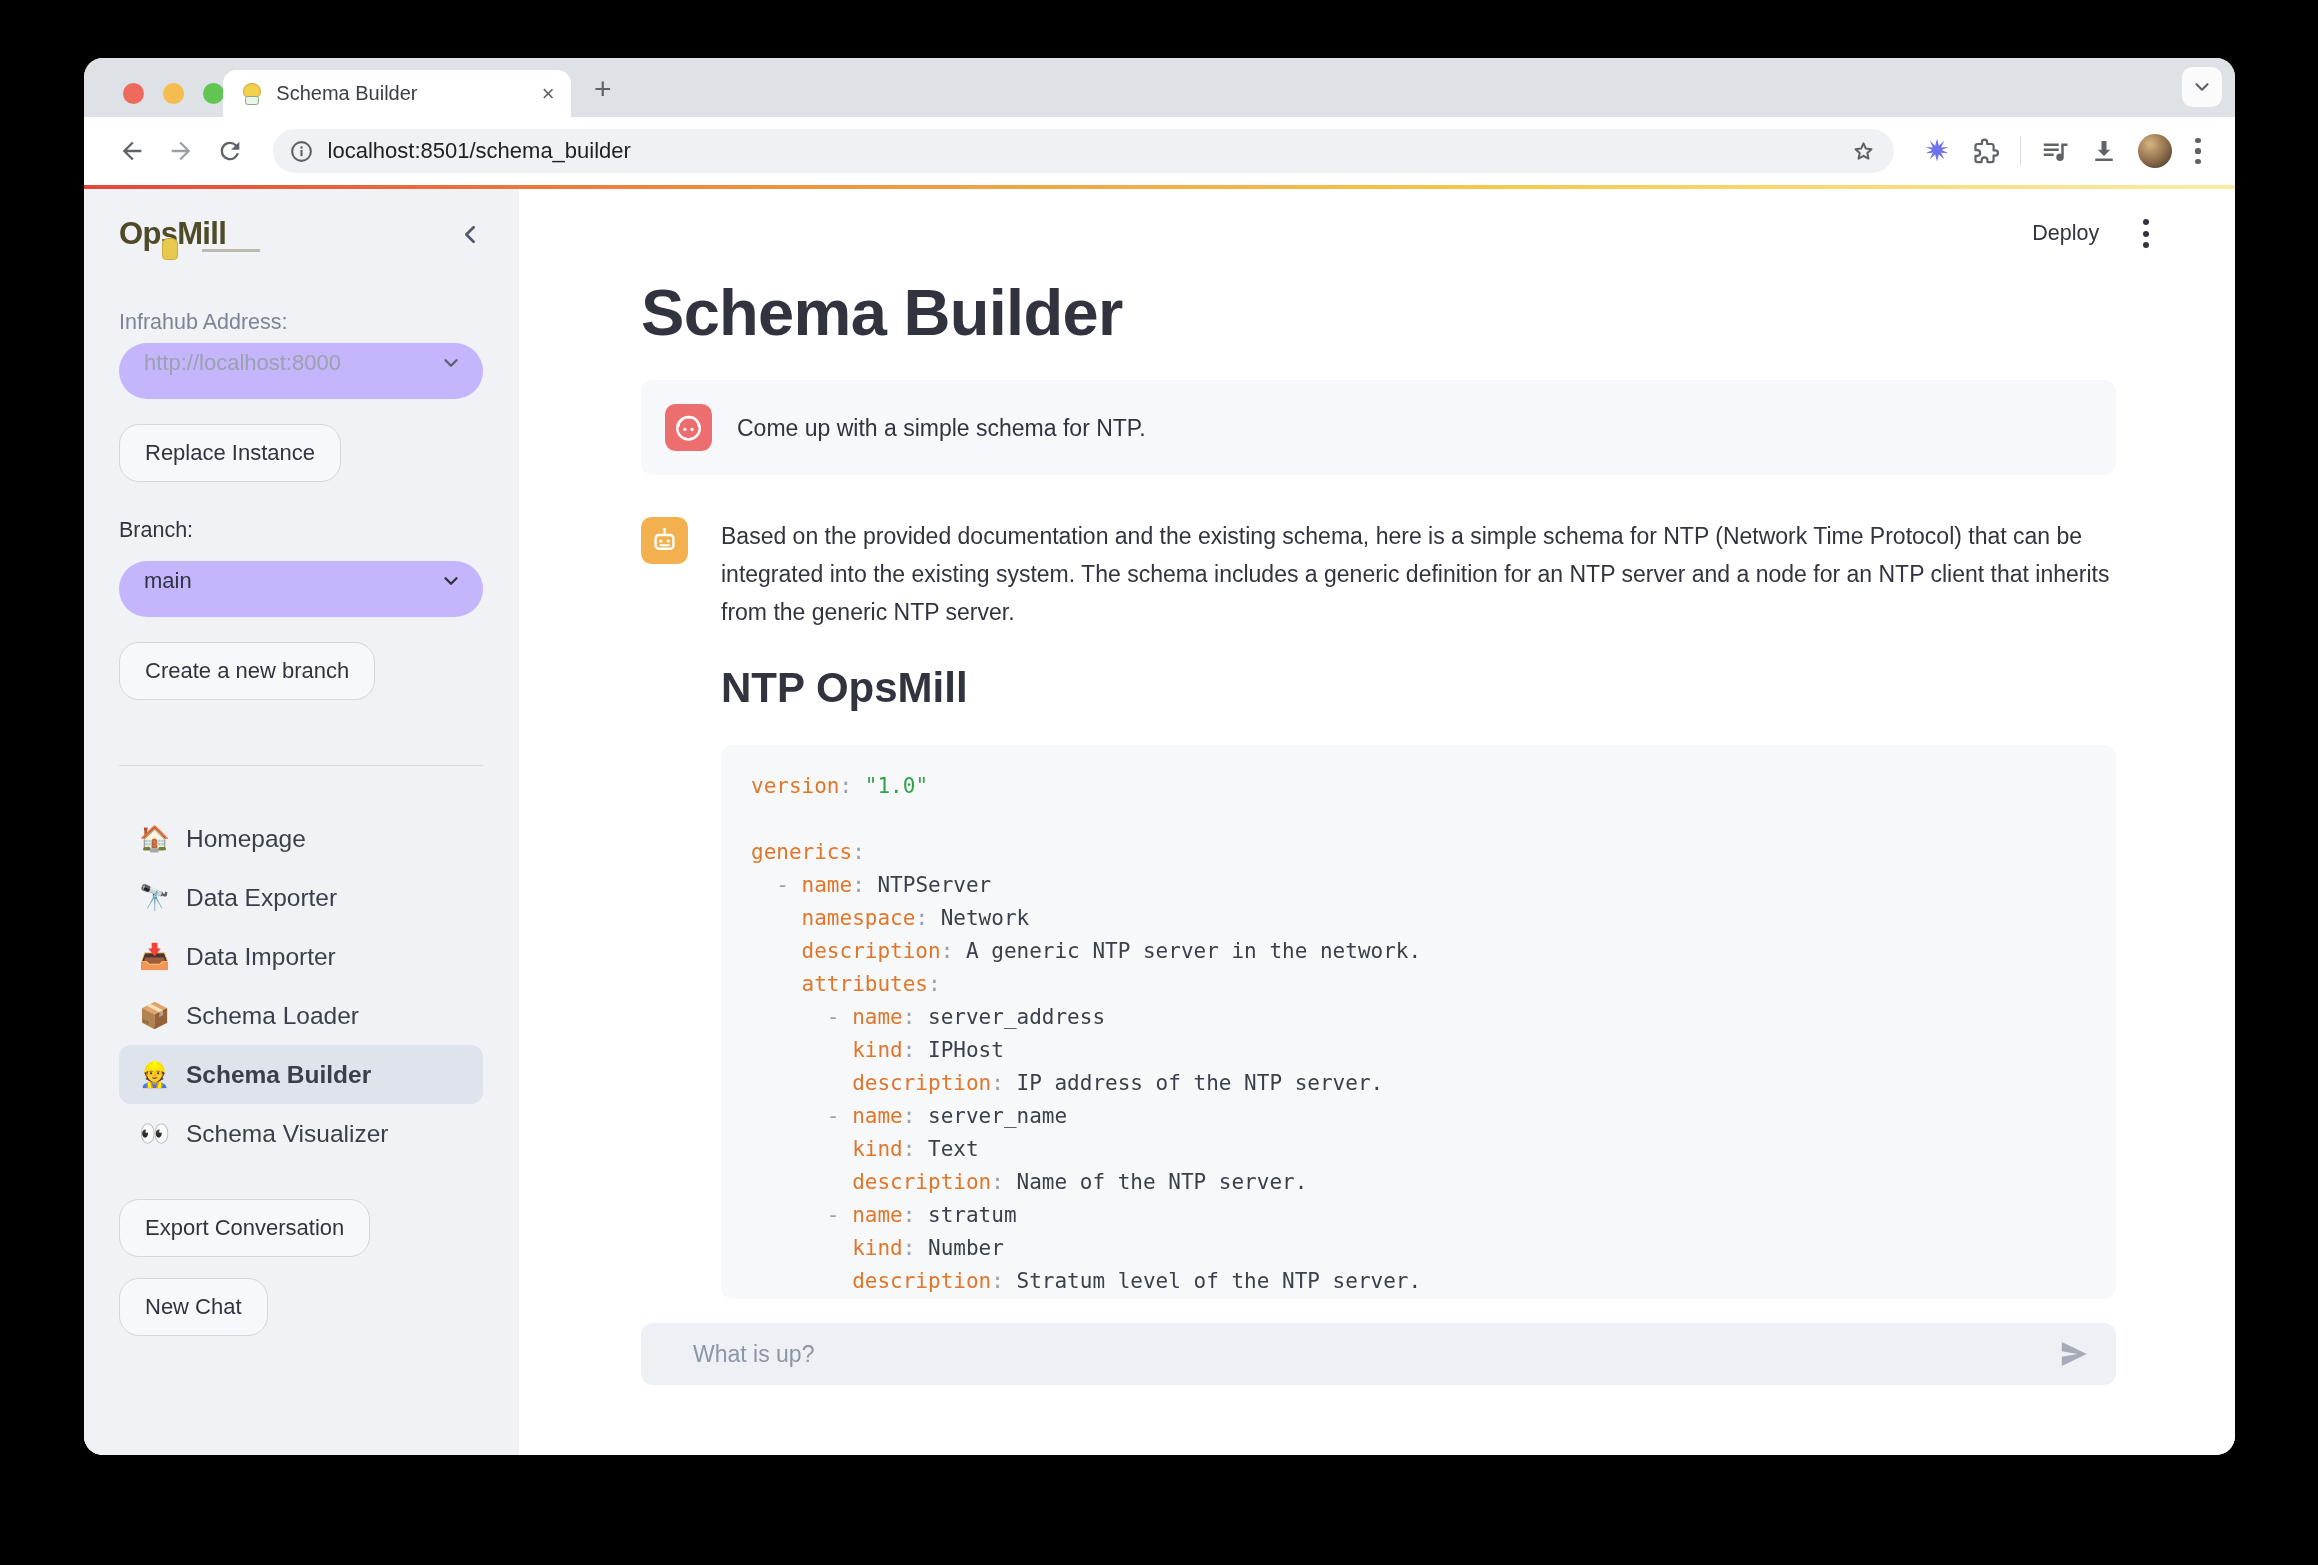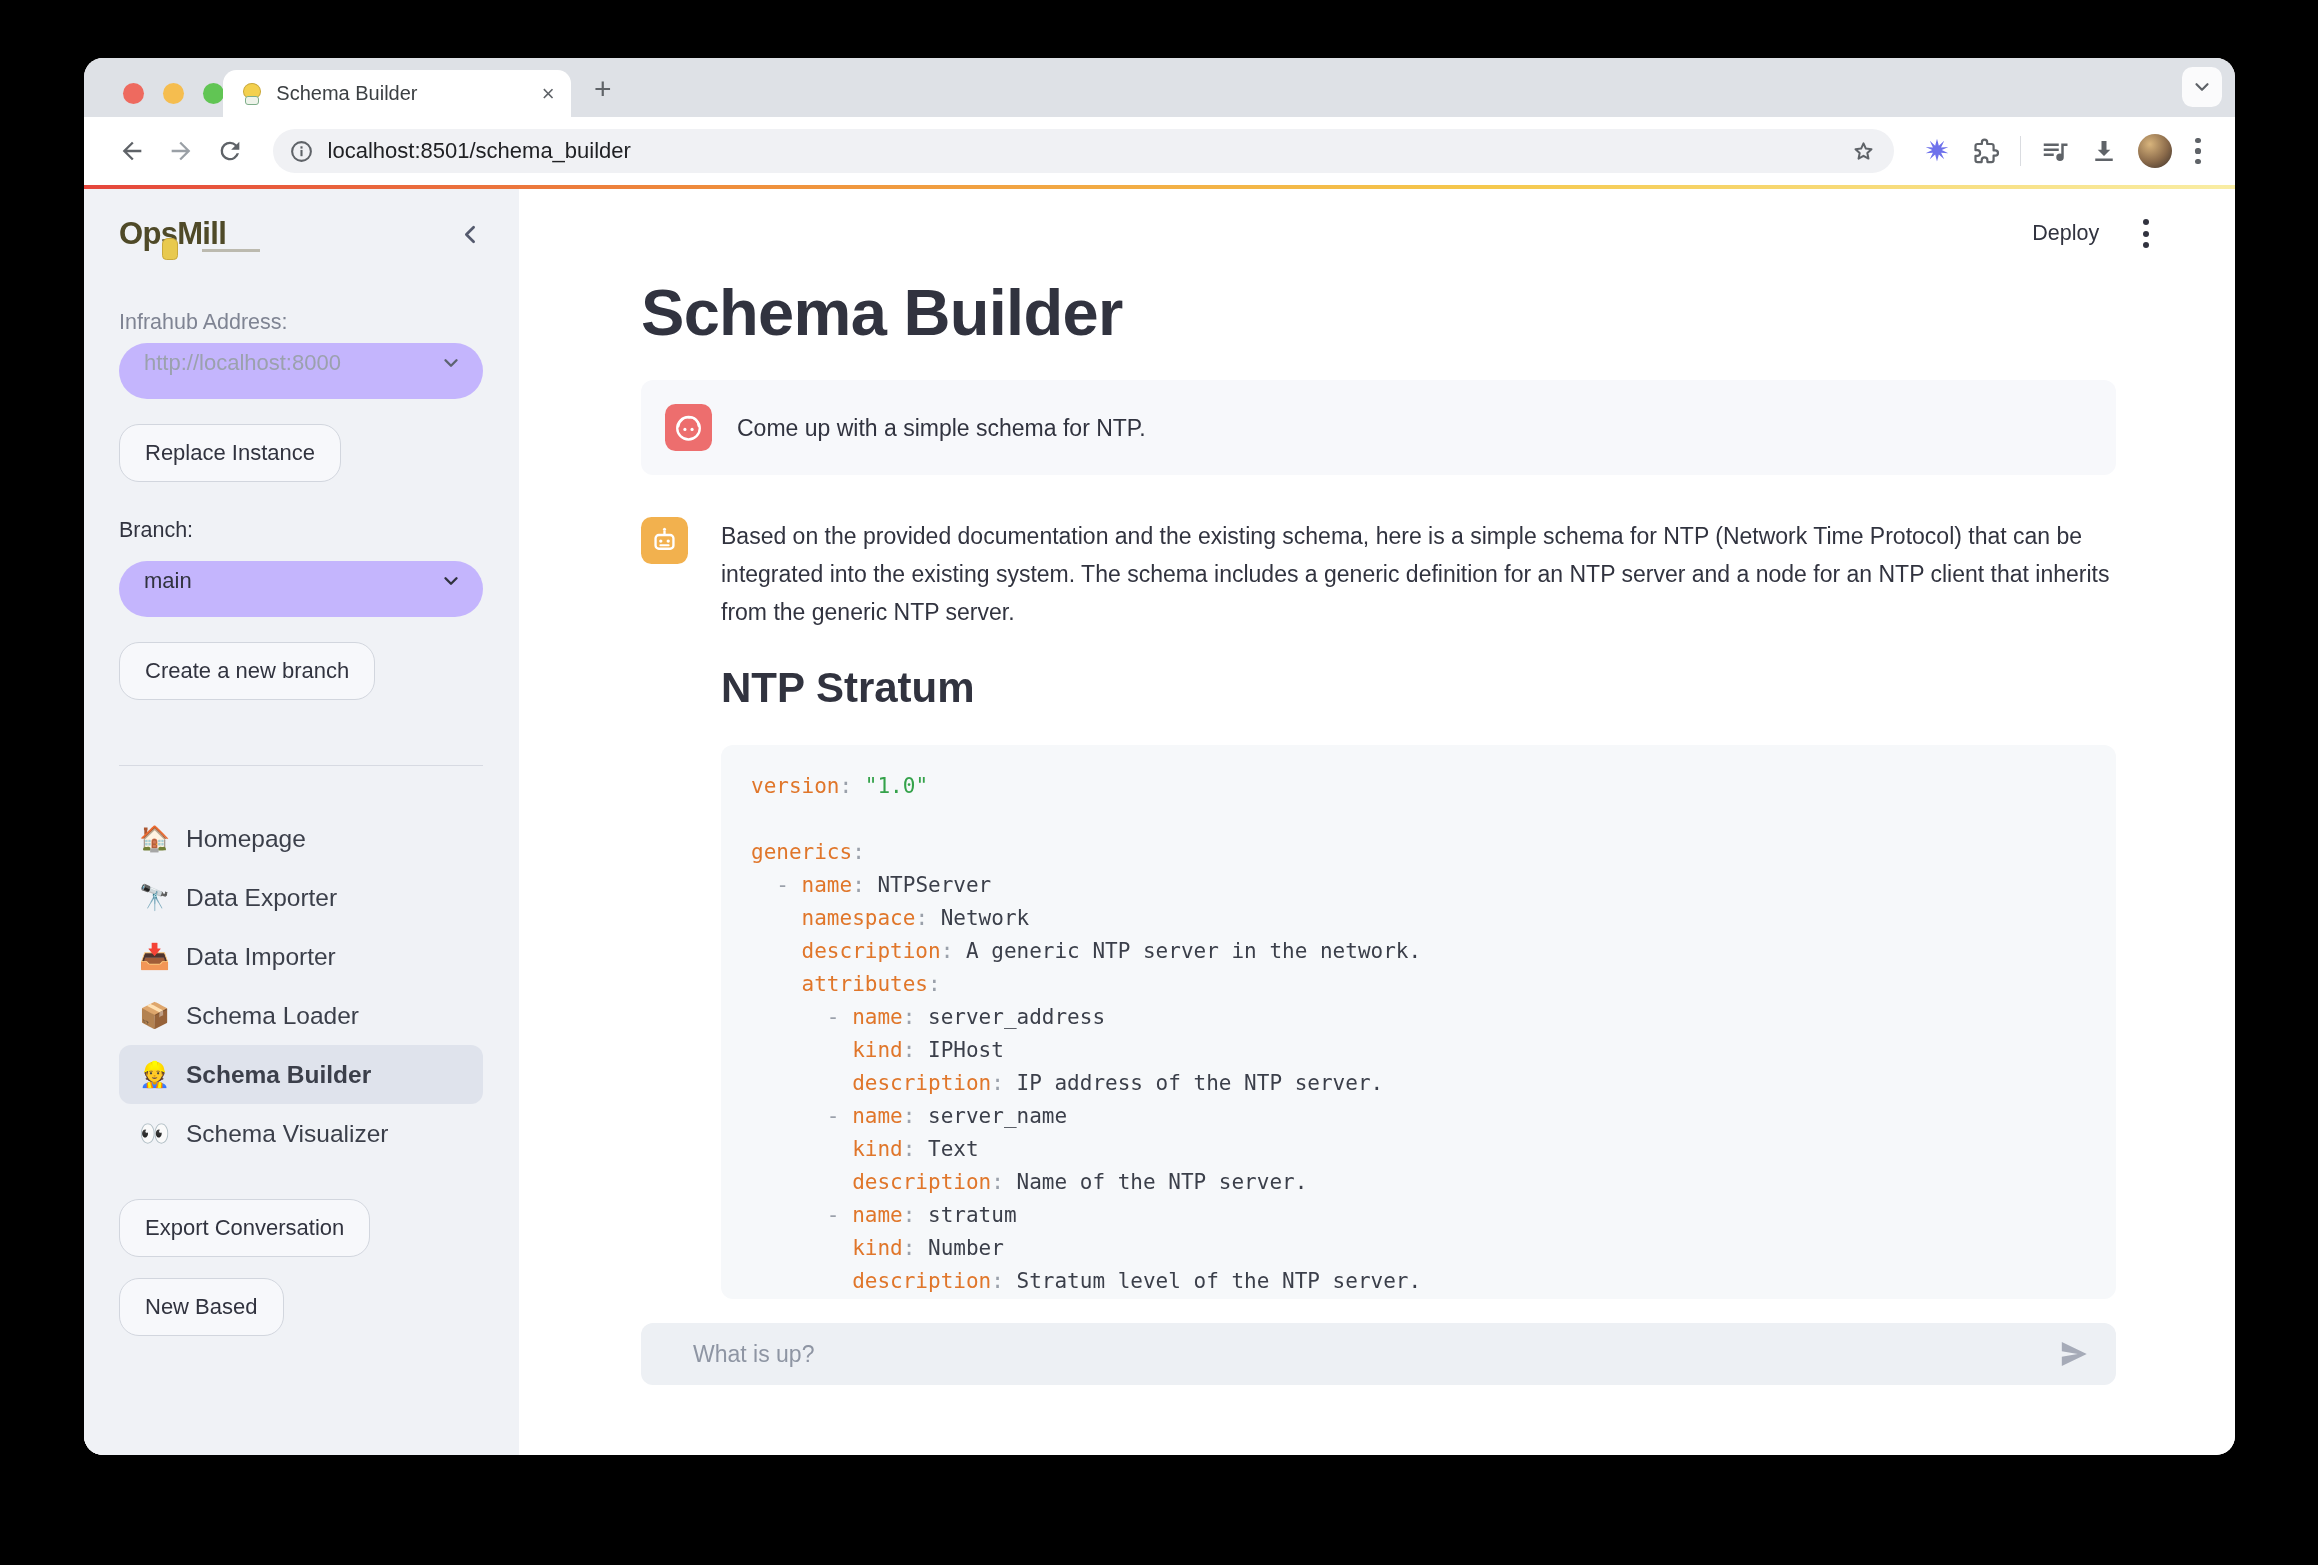--- a/index.html
+++ b/index.html
@@ -245,21 +245,21 @@
           <span>Schema Builder</span>
         </div>
         <div class="nav-item">
           <span class="emo">👀</span>
           <span>Schema Visualizer</span>
         </div>
       </nav>
 
       <span class="btn" style="margin-top:36px;">Export Conversation</span>
       <br>
-      <span class="btn small-gap">New Based</span>
+      <span class="btn small-gap">New Chat</span>
     </aside>
 
     <main class="main">
       <div class="deploy-row">
         <span class="deploy">Deploy</span>
         <span class="kebab dark">
             <i></i>
             <i></i>
             <i></i>
           </span>
@@ -288,21 +288,21 @@
               <circle cx="9.3" cy="12.4" r="1.2" fill="#fff"></circle>
               <circle cx="14.7" cy="12.4" r="1.2" fill="#fff"></circle>
               <path d="M9 15.4h6" stroke="#fff" stroke-width="1.5" stroke-linecap="round"></path>
             </svg>
         </span>
         <div class="bot-body">
           <span class="chat-text">Based on the provided documentation and the existing schema, here is a simple schema for NTP (Network Time Protocol) that can be integrated into the existing system. The schema includes a generic definition for an NTP server and a node for an NTP client that inherits from the generic NTP server.</span>
         </div>
       </div>
 
-      <h3 class="schema-h">NTP Stratum</h3>
+      <h3 class="schema-h">NTP OpsMill</h3>
 
       <div class="codeblock">
         <div class="code"><div class="cl"><span class="t-k">version</span><span class="t-p">: </span><span class="t-s">"1.0"</span></div><div class="cl">&nbsp;</div><div class="cl"><span class="t-k">generics</span><span class="t-p">:</span></div><div class="cl"><span class="t-p">  - </span><span class="t-k">name</span><span class="t-p">: </span><span class="t-v">NTPServer</span></div><div class="cl"><span class="t-p">    </span><span class="t-k">namespace</span><span class="t-p">: </span><span class="t-v">Network</span></div><div class="cl"><span class="t-p">    </span><span class="t-k">description</span><span class="t-p">: </span><span class="t-v">A generic NTP server in the network.</span></div><div class="cl"><span class="t-p">    </span><span class="t-k">attributes</span><span class="t-p">:</span></div><div class="cl"><span class="t-p">      - </span><span class="t-k">name</span><span class="t-p">: </span><span class="t-v">server_address</span></div><div class="cl"><span class="t-p">        </span><span class="t-k">kind</span><span class="t-p">: </span><span class="t-v">IPHost</span></div><div class="cl"><span class="t-p">        </span><span class="t-k">description</span><span class="t-p">: </span><span class="t-v">IP address of the NTP server.</span></div><div class="cl"><span class="t-p">      - </span><span class="t-k">name</span><span class="t-p">: </span><span class="t-v">server_name</span></div><div class="cl"><span class="t-p">        </span><span class="t-k">kind</span><span class="t-p">: </span><span class="t-v">Text</span></div><div class="cl"><span class="t-p">        </span><span class="t-k">description</span><span class="t-p">: </span><span class="t-v">Name of the NTP server.</span></div><div class="cl"><span class="t-p">      - </span><span class="t-k">name</span><span class="t-p">: </span><span class="t-v">stratum</span></div><div class="cl"><span class="t-p">        </span><span class="t-k">kind</span><span class="t-p">: </span><span class="t-v">Number</span></div><div class="cl"><span class="t-p">        </span><span class="t-k">description</span><span class="t-p">: </span><span class="t-v">Stratum level of the NTP server.</span></div></div>
       </div>
 
       <div class="chat-input">
         <input placeholder="What is up?" style="">
         <span>
           <svg width="34" height="34" viewBox="0 0 24 24">
               <path d="M3.4 20.4L21 12 3.4 3.6v6.5L14.6 12 3.4 13.9z" fill="#a6abb8"></path>

